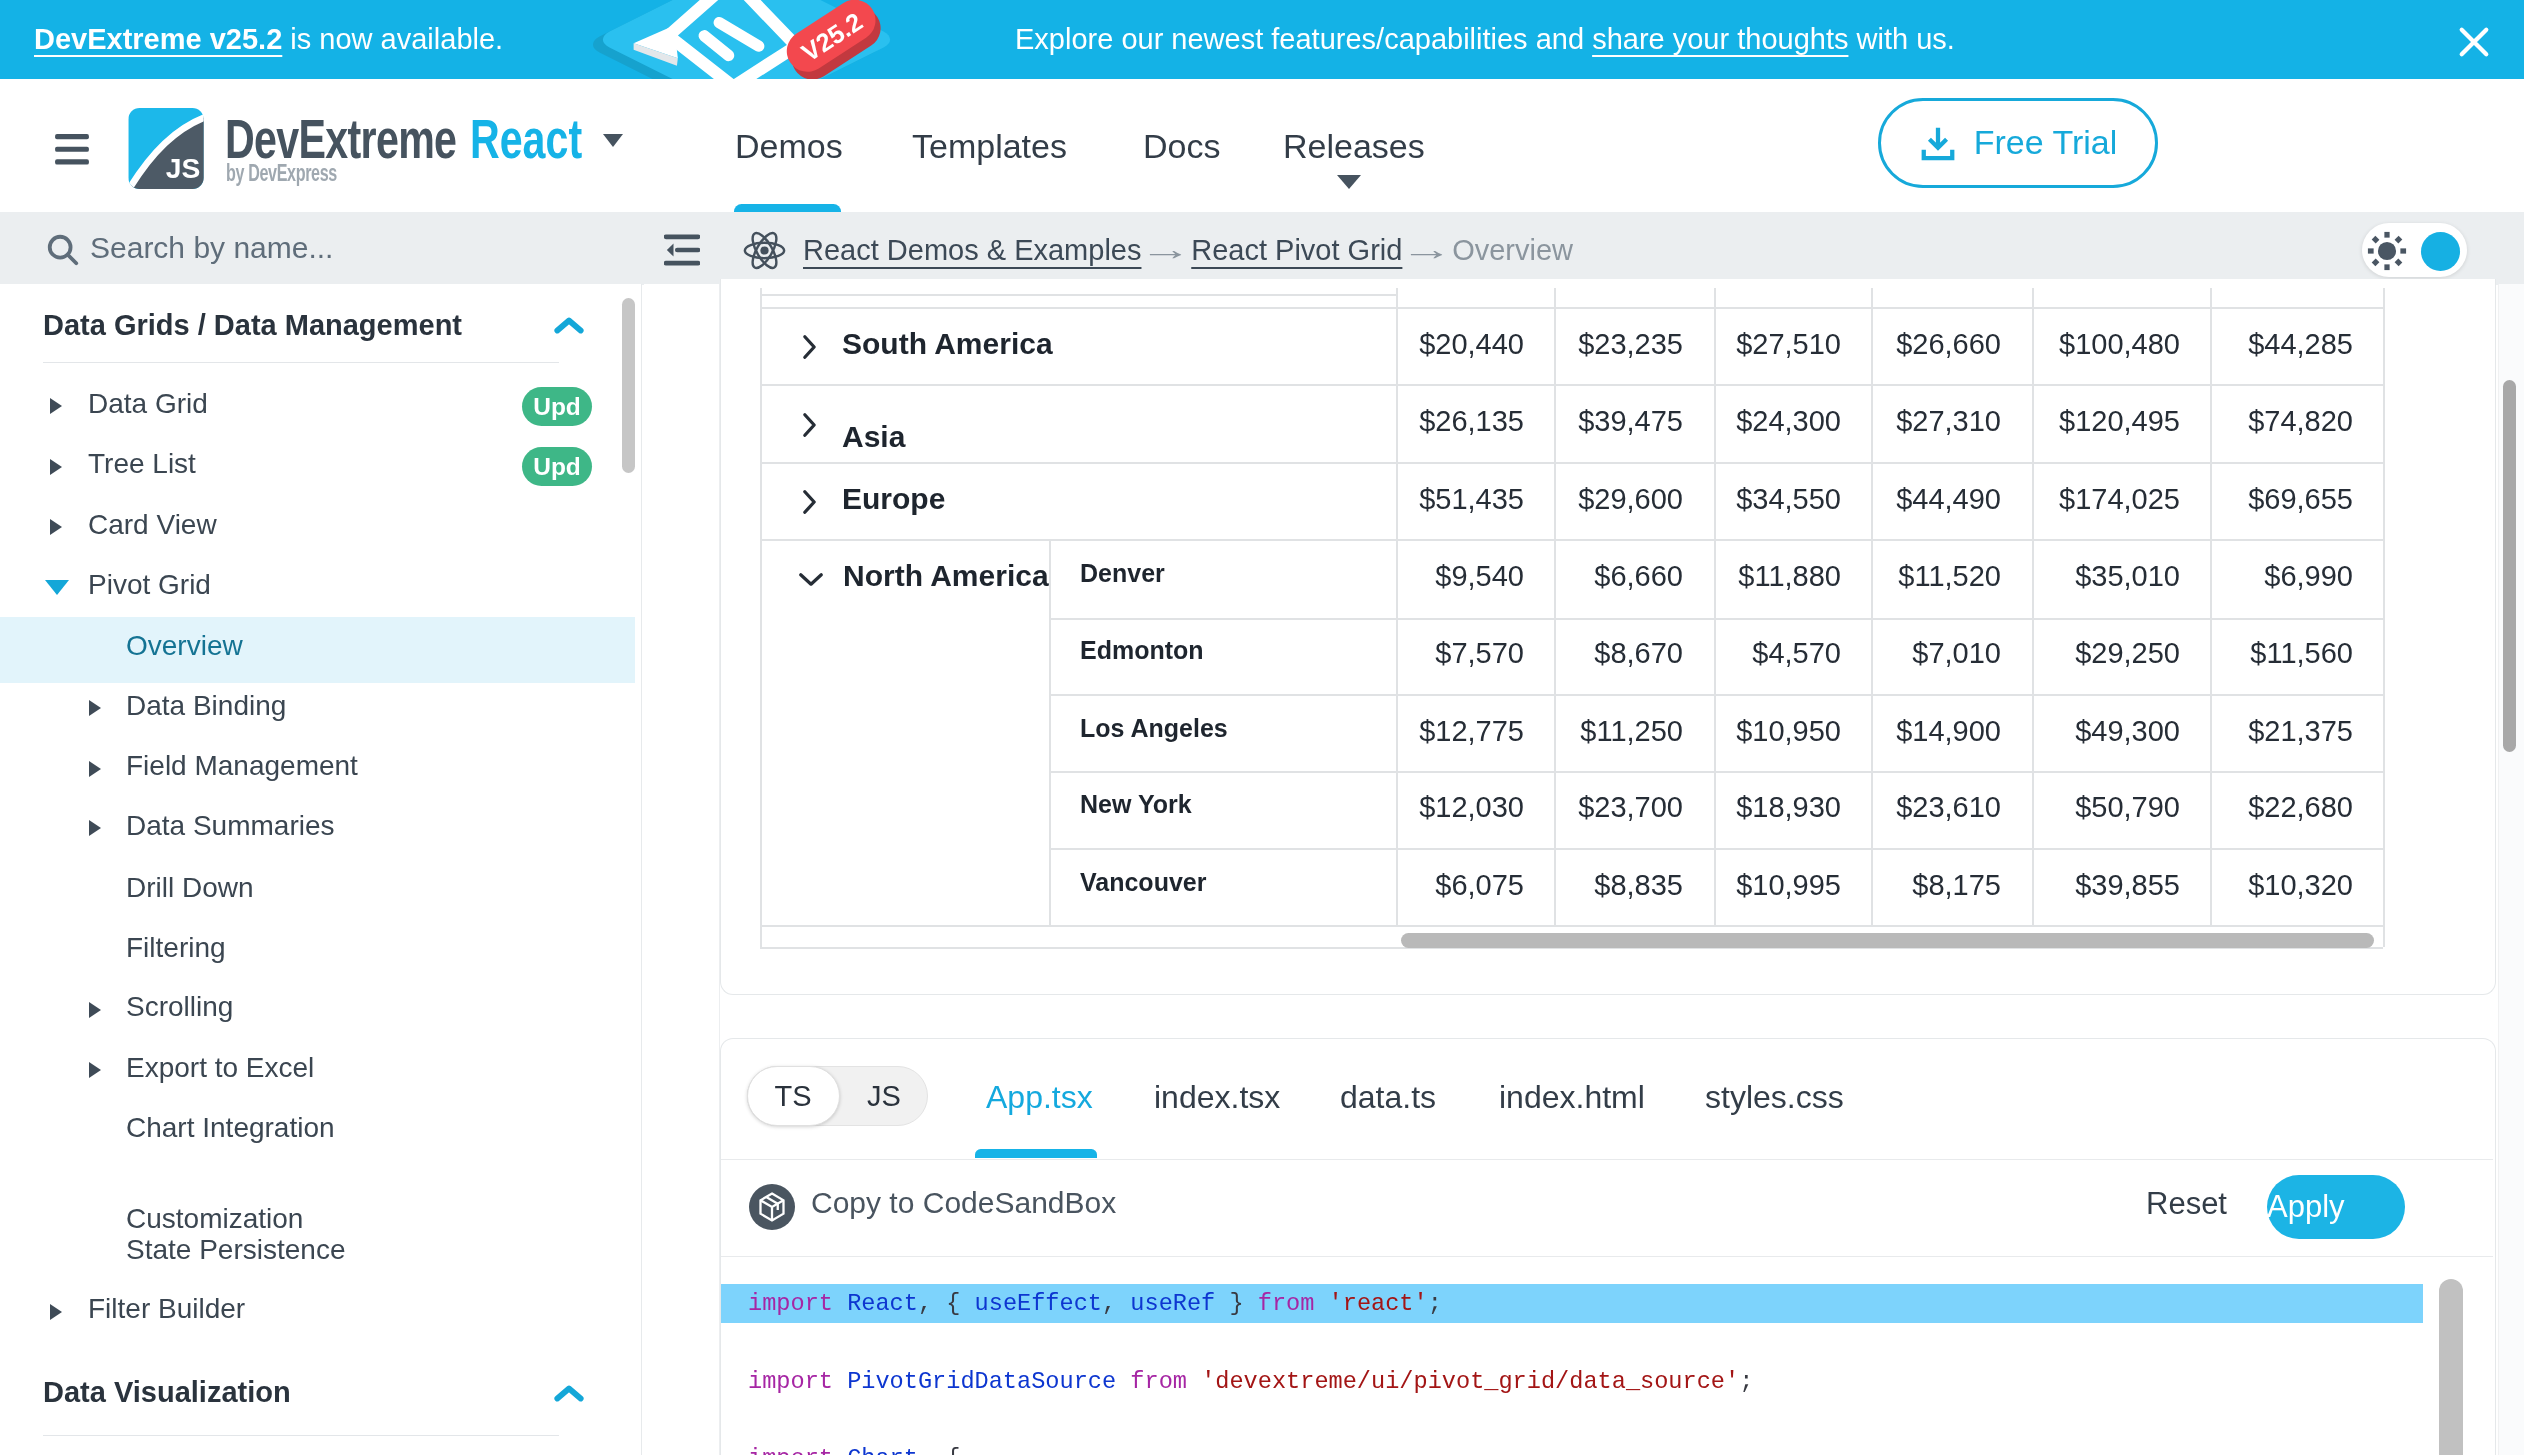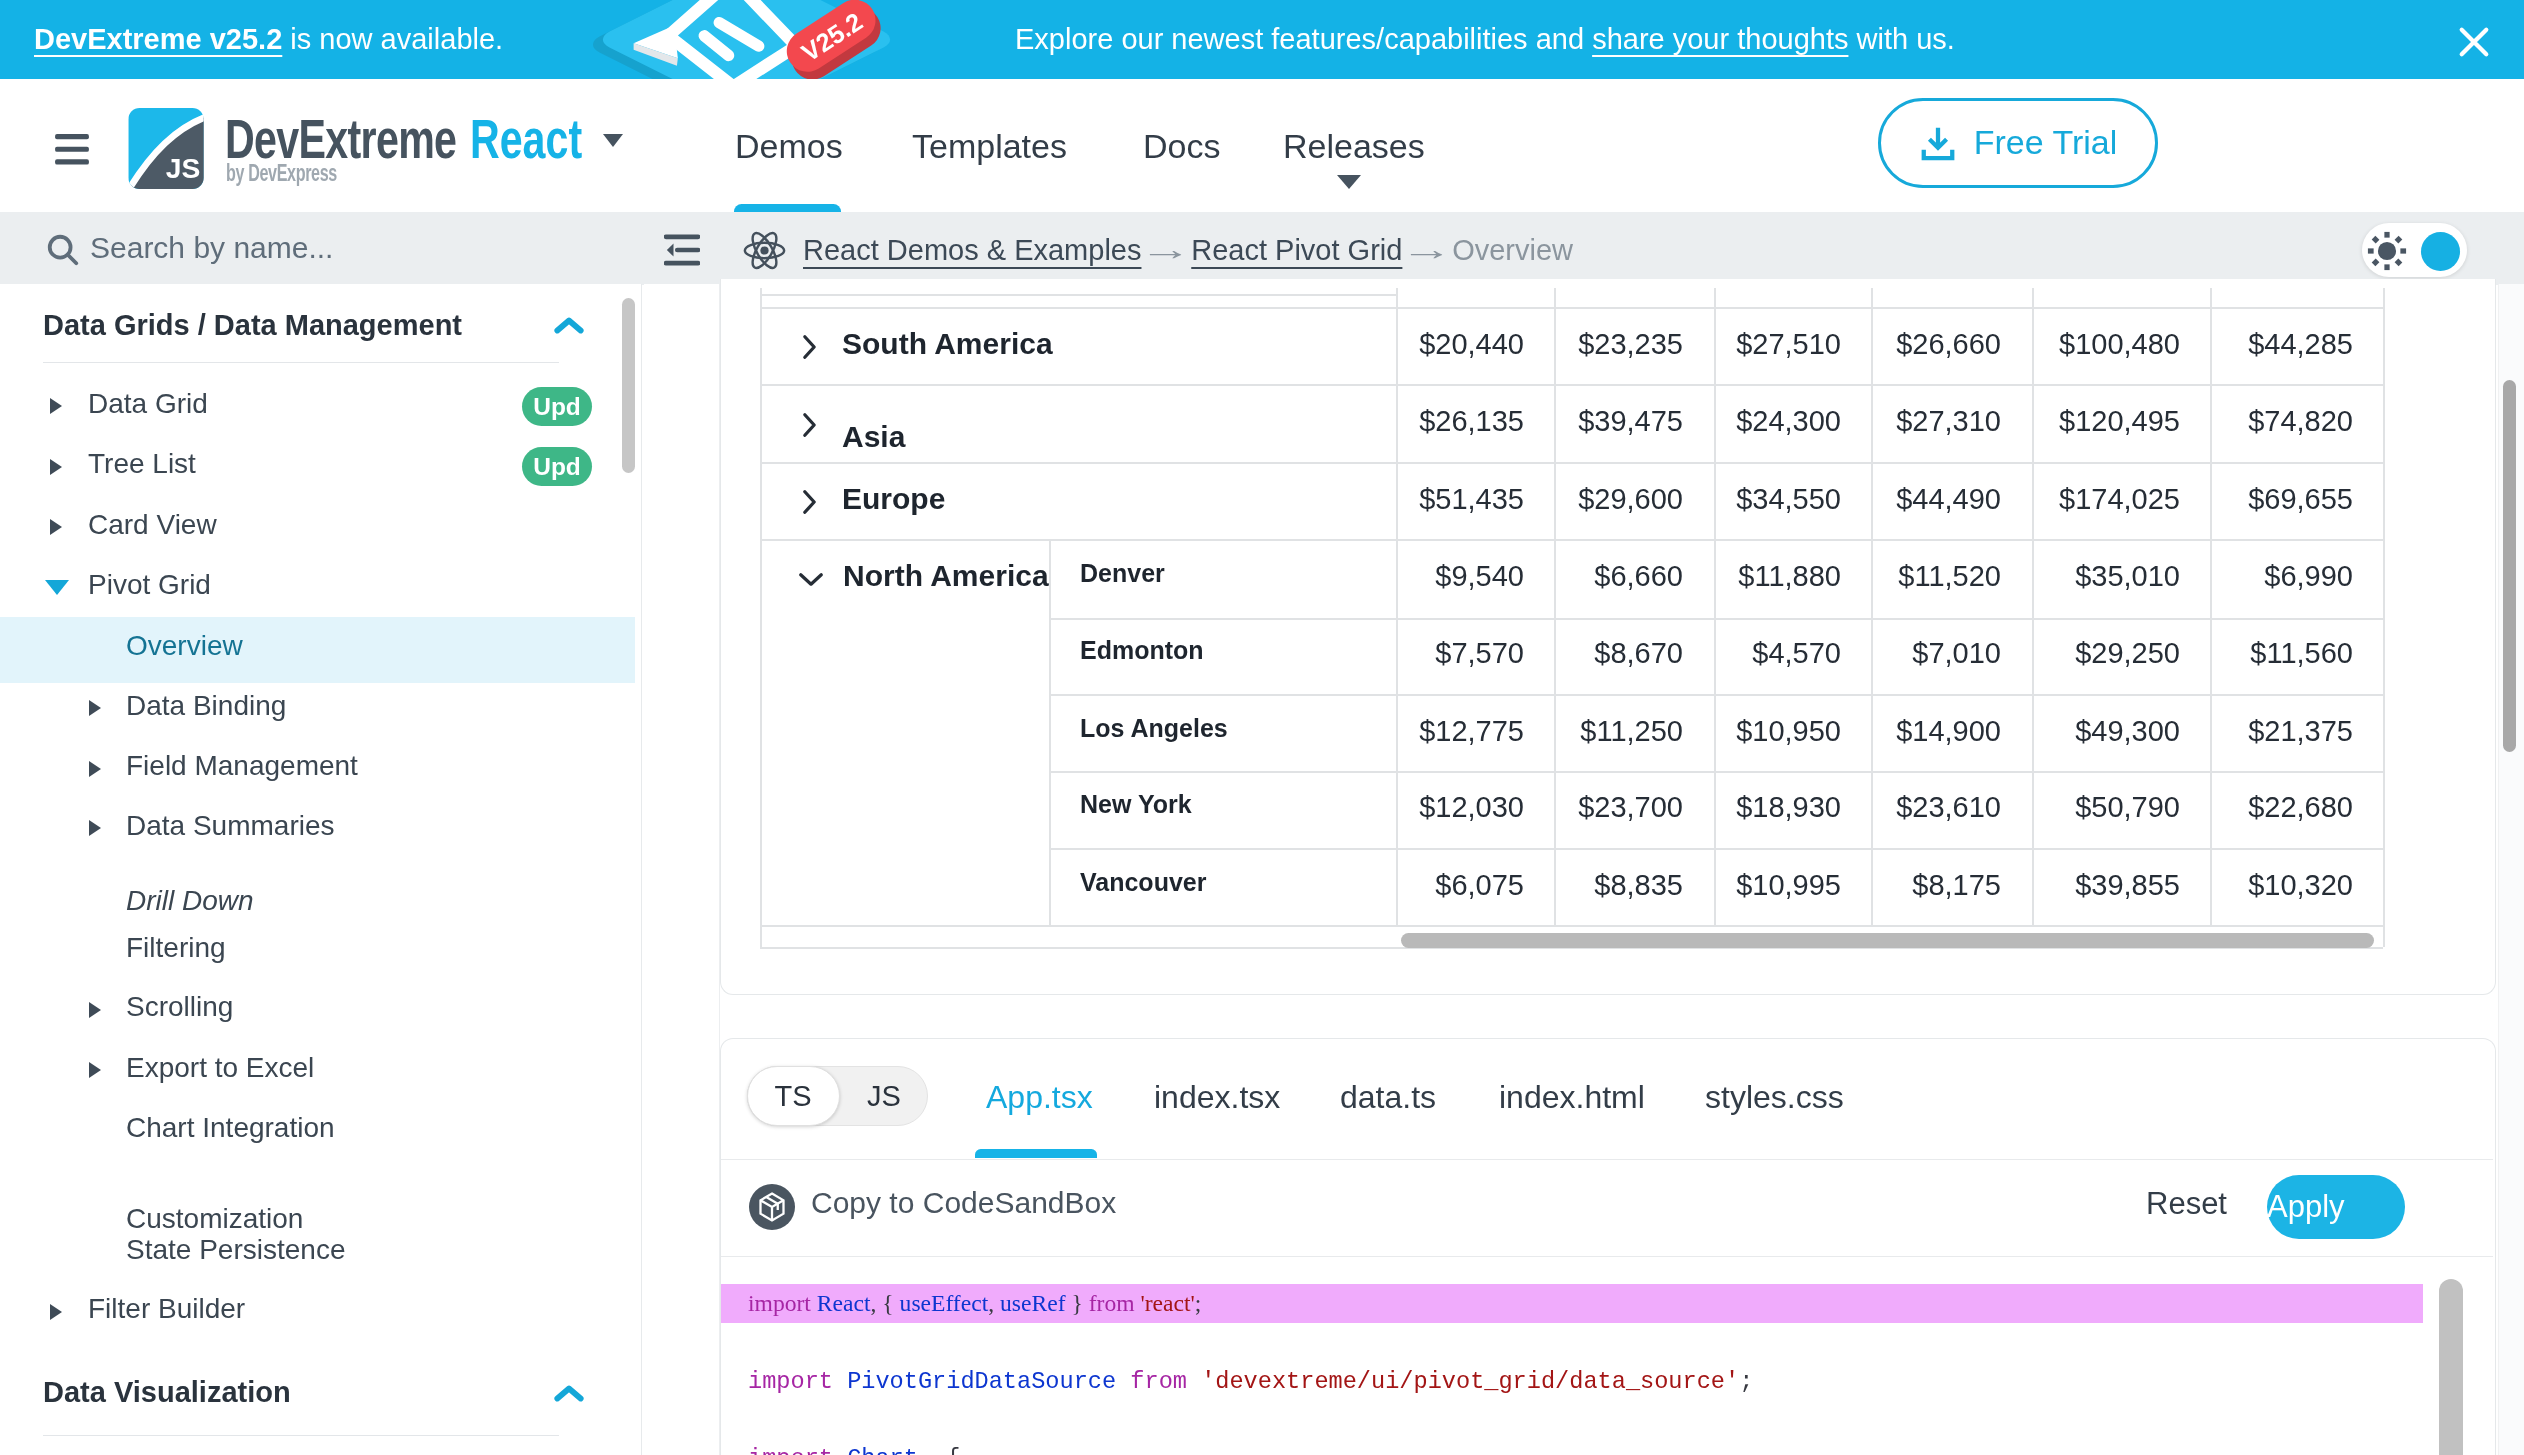--- a/index.html
+++ b/index.html
@@ -72,21 +72,21 @@
 .tab.active { color:#14a9de; }
 #tab-underline { position:absolute; left:254px; top:110px; width:122px; height:9.4px; background:#16b3e7; border-radius:5.7px 5.7px 0 0; }
 #codesep1 { position:absolute; left:0; top:120px; width:1772px; height:0; border-top:1.9px solid #e8eaec; }
 #sandboxrow { position:absolute; left:0; top:117px; width:1772px; height:102px;padding-left:25px; }
 #sandboxrow .txt { position:absolute; left:90px; top:30px; font-size:30px; color:#49545f; }
 #reset { position:absolute; left:1425px; top:30px; font-size:31px; color:#333d48; }
 #apply { position:absolute; left:1546px; top:19px; width:138px; height:64px; background:#1cb4e5; border-radius:32px; color:#fff; font-size:31px; text-align:left; line-height:64px; }
 #codesep2 { position:absolute; left:0; top:217px; width:1772px; height:0; border-top:1.9px solid #e8eaec; }
 #codebox { position:absolute; left:0px; top:219px; width:1772px; height:346px; font-family:"Liberation Mono", monospace; font-size:23.6px; overflow:hidden; }
 .cl { position:absolute; left:0; width:1702px; height:39px; line-height:39px; padding-left:27px; white-space:pre; }
-.cl.hl2 { background:#f0abfc;font-family:Liberation Serif, serif; }
+.cl.hl2 { background:#7dd3fc; }
 .k { color:#a626a4; } .d { color:#0d36d0; } .s { color:#a31515; } .p { color:#383a42; }
 #codescroll { position:absolute; left:1718px; top:240px; width:23.6px; height:415px; background:#c1c1c1; border-radius:12.3px; }
 
 #pagescroll { position:absolute; left:2503px; top:380px; width:13.2px; height:372px; background:#a8a8a8; border-radius:6.6px; }
 </style>
 </head>
 <body>
 <div id="page">
 
   <div id="banner">
@@ -208,21 +208,21 @@
       <div class="tri-r" style="left:50px;top:235px;"></div>
       <div class="sitem" style="left:88px;top:285px;">Pivot Grid</div>
       <div class="tri-d" style="left:45px;top:296px;"></div>
       <div class="sitem" style="left:126px;top:346px;color:#147393;">Overview</div>
       <div class="sitem" style="left:126px;top:406px;">Data Binding</div>
       <div class="tri-r" style="left:89px;top:416px;"></div>
       <div class="sitem" style="left:126px;top:466px;">Field Management</div>
       <div class="tri-r" style="left:89px;top:477px;"></div>
       <div class="sitem" style="left:126px;top:526px;">Data Summaries</div>
       <div class="tri-r" style="left:89px;top:536px;"></div>
-      <div class="sitem" style="left:126px;top:601px;font-style:italic;">Drill Down</div>
+      <div class="sitem" style="left:126px;top:588px;">Drill Down</div>
       <div class="sitem" style="left:126px;top:648px;">Filtering</div>
       <div class="sitem" style="left:126px;top:707px;">Scrolling</div>
       <div class="tri-r" style="left:89px;top:718px;"></div>
       <div class="sitem" style="left:126px;top:768px;">Export to Excel</div>
       <div class="tri-r" style="left:89px;top:778px;"></div>
       <div class="sitem" style="left:126px;top:828px;">Chart Integration</div>
       <div class="sitem" style="left:126px;top:919px;">Customization</div>
       <div class="sitem" style="left:126px;top:950px;">State Persistence</div>
       <div class="sitem" style="left:88px;top:1009px;">Filter Builder</div>
       <div class="tri-r" style="left:50px;top:1020px;"></div>

